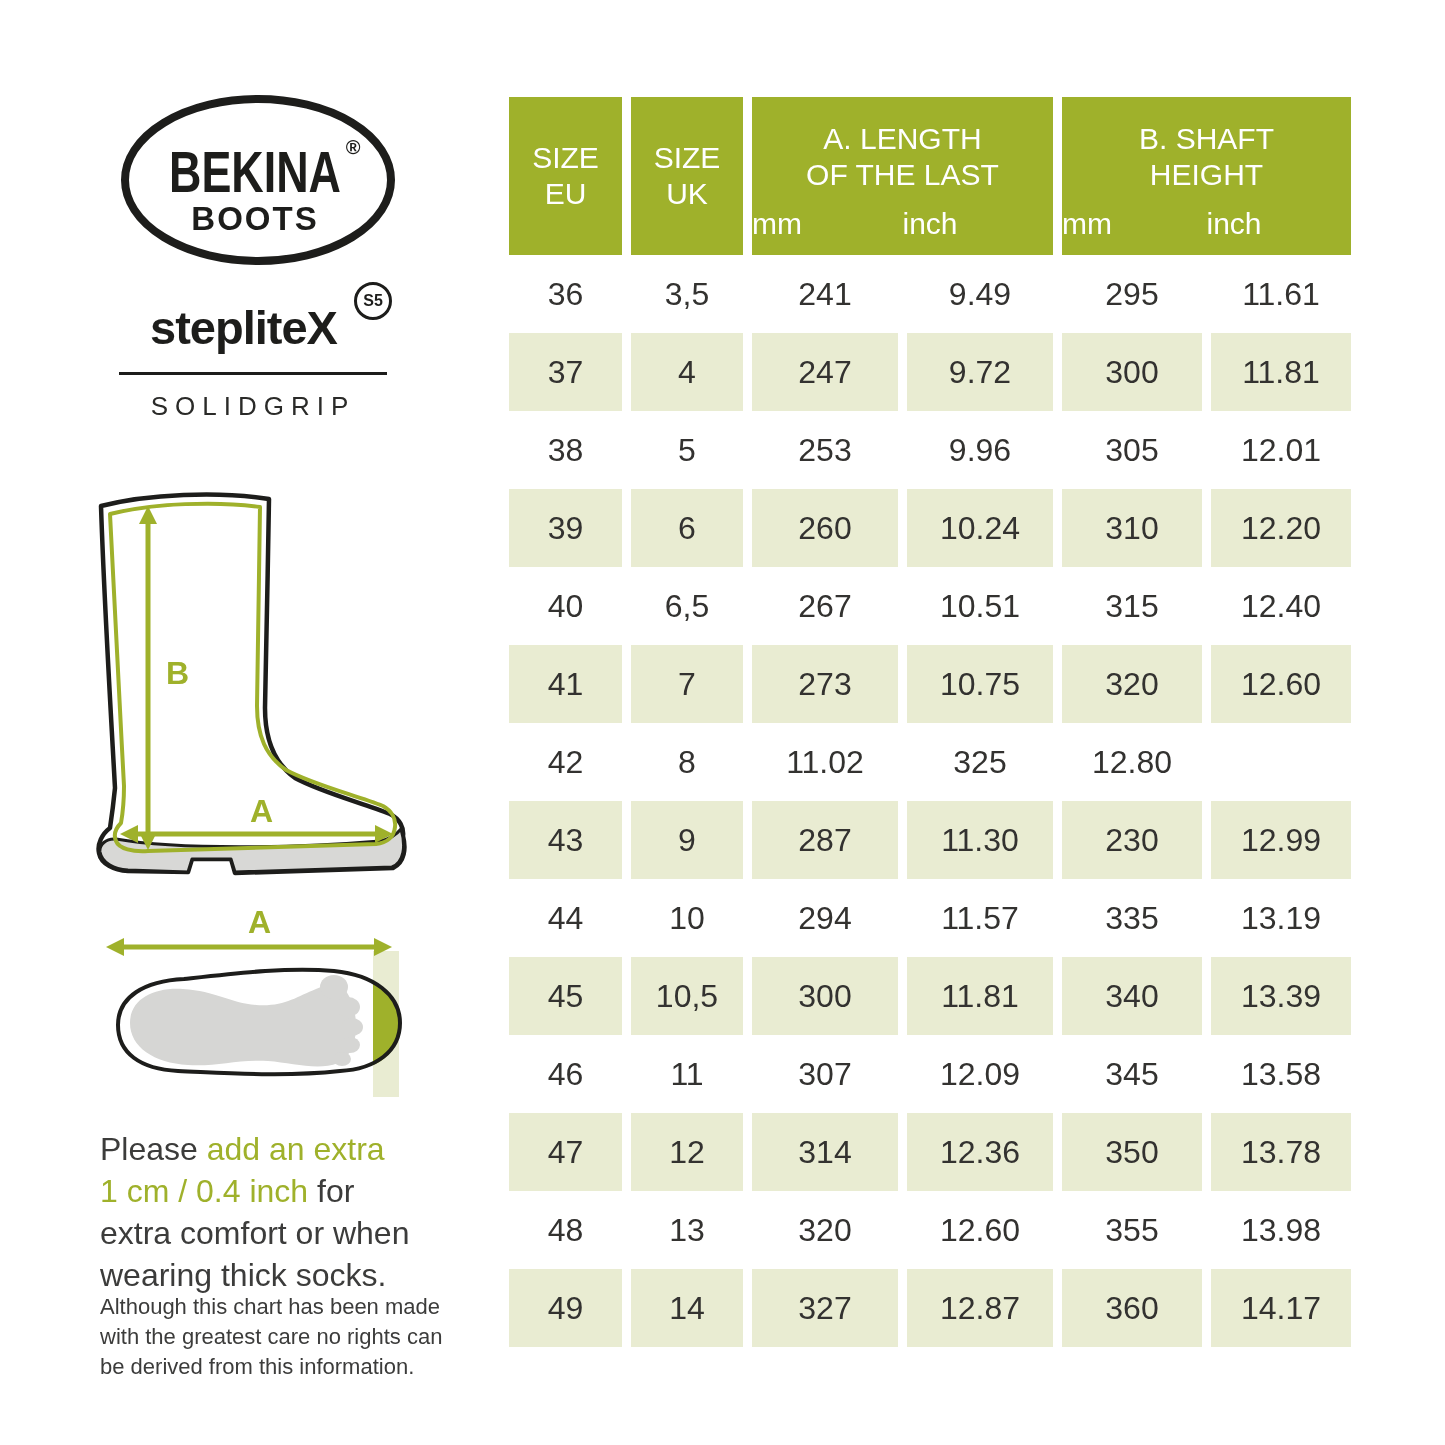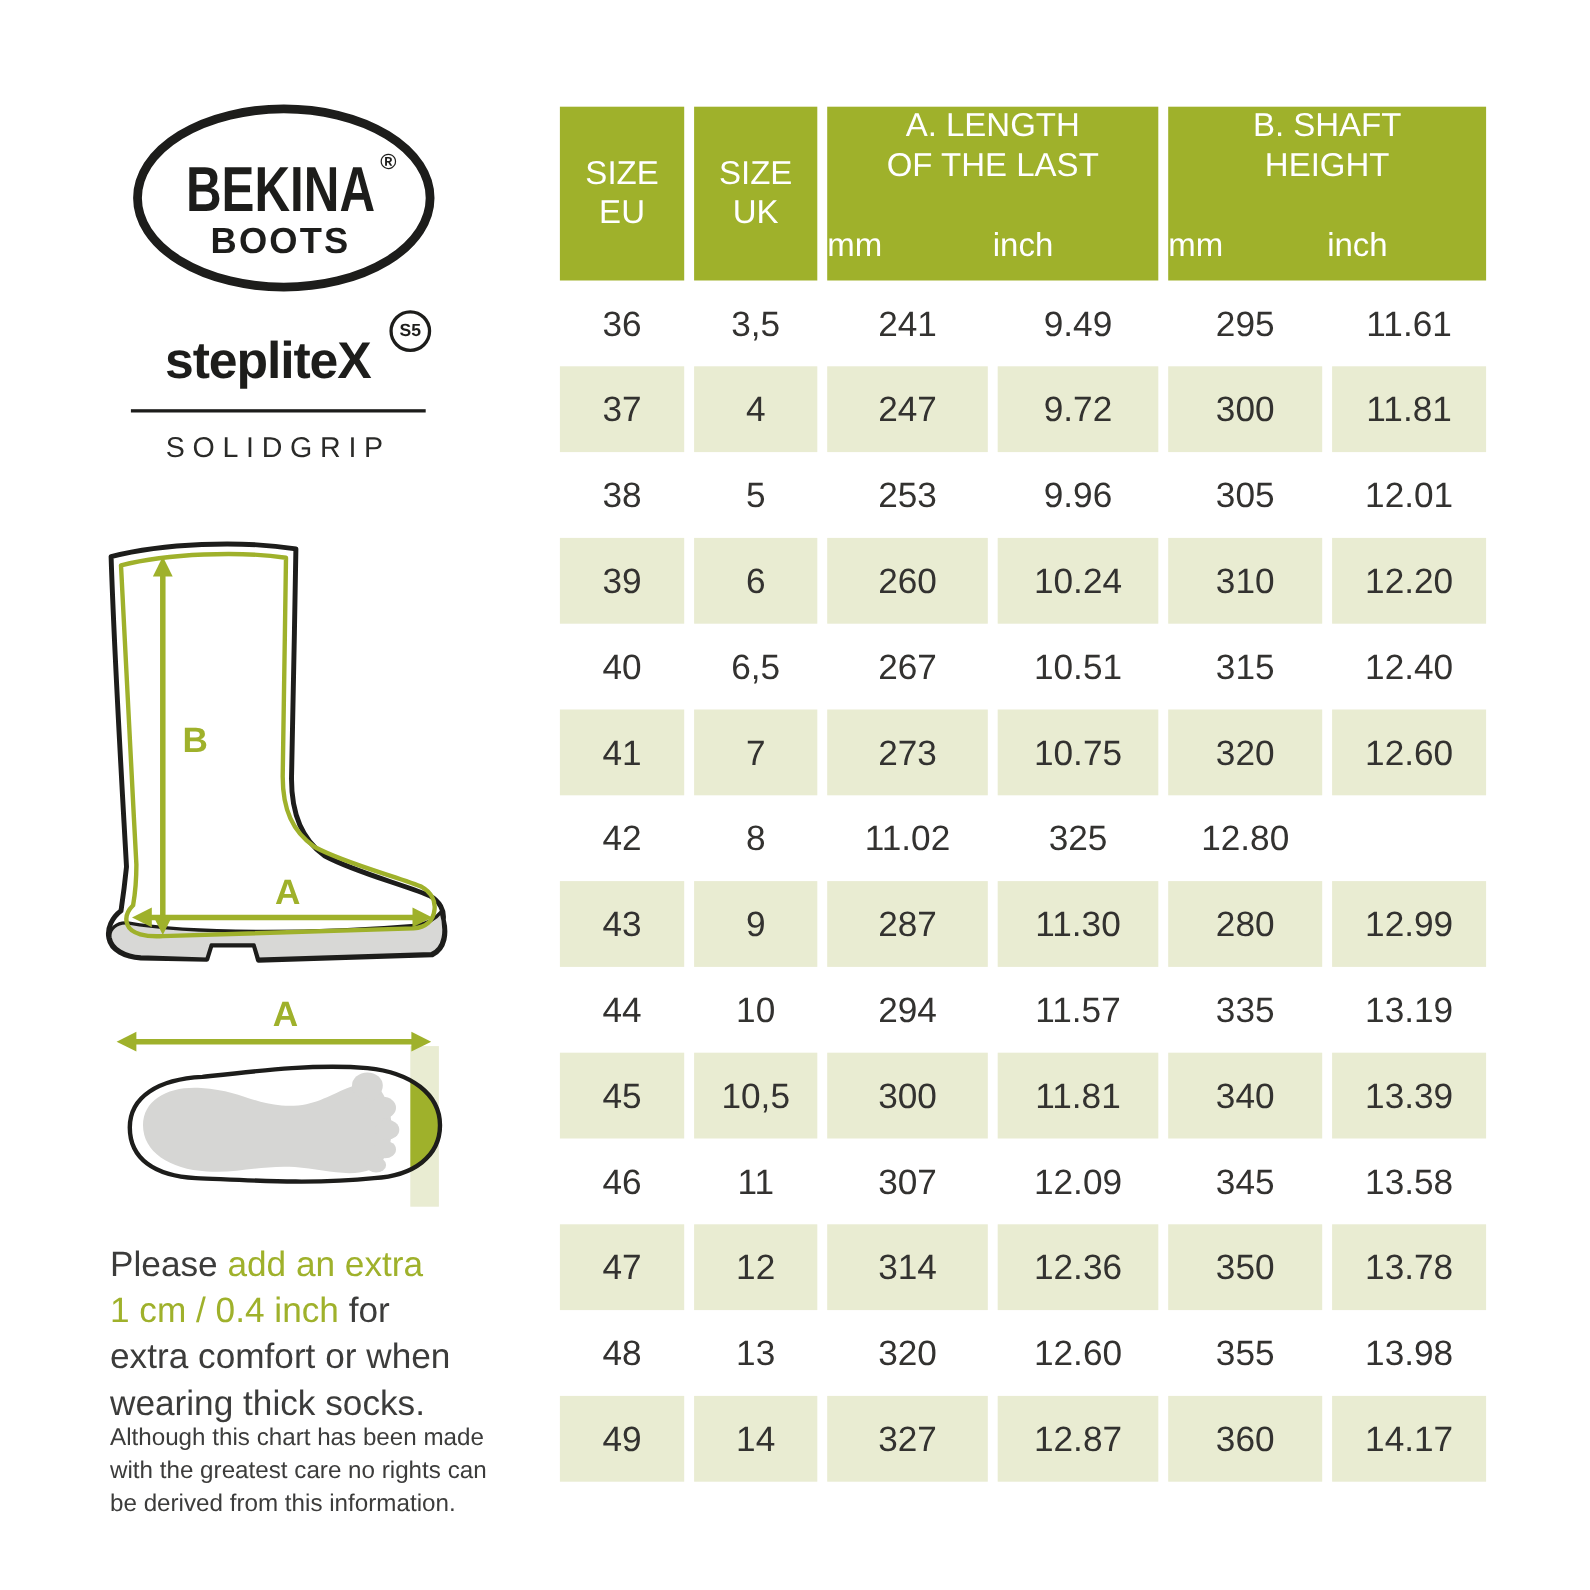--- a/index.html
+++ b/index.html
@@ -29,21 +29,21 @@
   .smallprint{position:absolute;left:100px;top:1292px;width:420px;font-size:22px;line-height:30px;color:var(--soft-ink);}
 
   
   .size-table{position:absolute;left:509px;top:97px;width:842px;}
   .t-grid{display:grid;grid-template-columns:113px 112px 146px 146px 140px 140px;column-gap:9px;border-radius:31px;}
   .t-head{grid-template-rows:158px;}
   .h-block{background:var(--green);color:#fff;display:flex;flex-direction:column;align-items:center;}
   .h-span2a{grid-column:3 / span 2;}
   .h-span2b{grid-column:5 / span 2;}
   .h-title{display:flex;flex-direction:column;justify-content:center;text-align:center;font-size:30px;line-height:36px;flex:1;}
-  .h-block.wide .h-title{flex:0 0 auto;}
+  .h-block.wide .h-title{flex:0 0 auto;margin-top:24px;}
   .h-units{display:flex;width:100%;margin-top:auto;margin-bottom:14px;}
   .h-units span{width:50%;text-align:left;font-size:30px;}
   .rows .t-row{display:grid;grid-template-columns:113px 112px 146px 146px 140px 140px;column-gap:9px;grid-auto-rows:78px;}
   .t-cell{display:flex;align-items:center;justify-content:center;font-size:32px;color:var(--ink);background:transparent;}
   .rows .t-row:nth-child(even) .t-cell{background:var(--shade);}
 
   svg text{font-family:"Liberation Sans", sans-serif;}
 </style>
 </head>
 <body>
@@ -269,21 +269,21 @@
     <div class="t-cell">11.02</div>
     <div class="t-cell">325</div>
     <div class="t-cell">12.80</div>
   </div>
 
   <div class="t-row">
     <div class="t-cell">43</div>
     <div class="t-cell">9</div>
     <div class="t-cell">287</div>
     <div class="t-cell">11.30</div>
-    <div class="t-cell">280</div>
+    <div class="t-cell">230</div>
     <div class="t-cell">12.99</div>
   </div>
 
   <div class="t-row">
     <div class="t-cell">44</div>
     <div class="t-cell">10</div>
     <div class="t-cell">294</div>
     <div class="t-cell">11.57</div>
     <div class="t-cell">335</div>
     <div class="t-cell">13.19</div>

